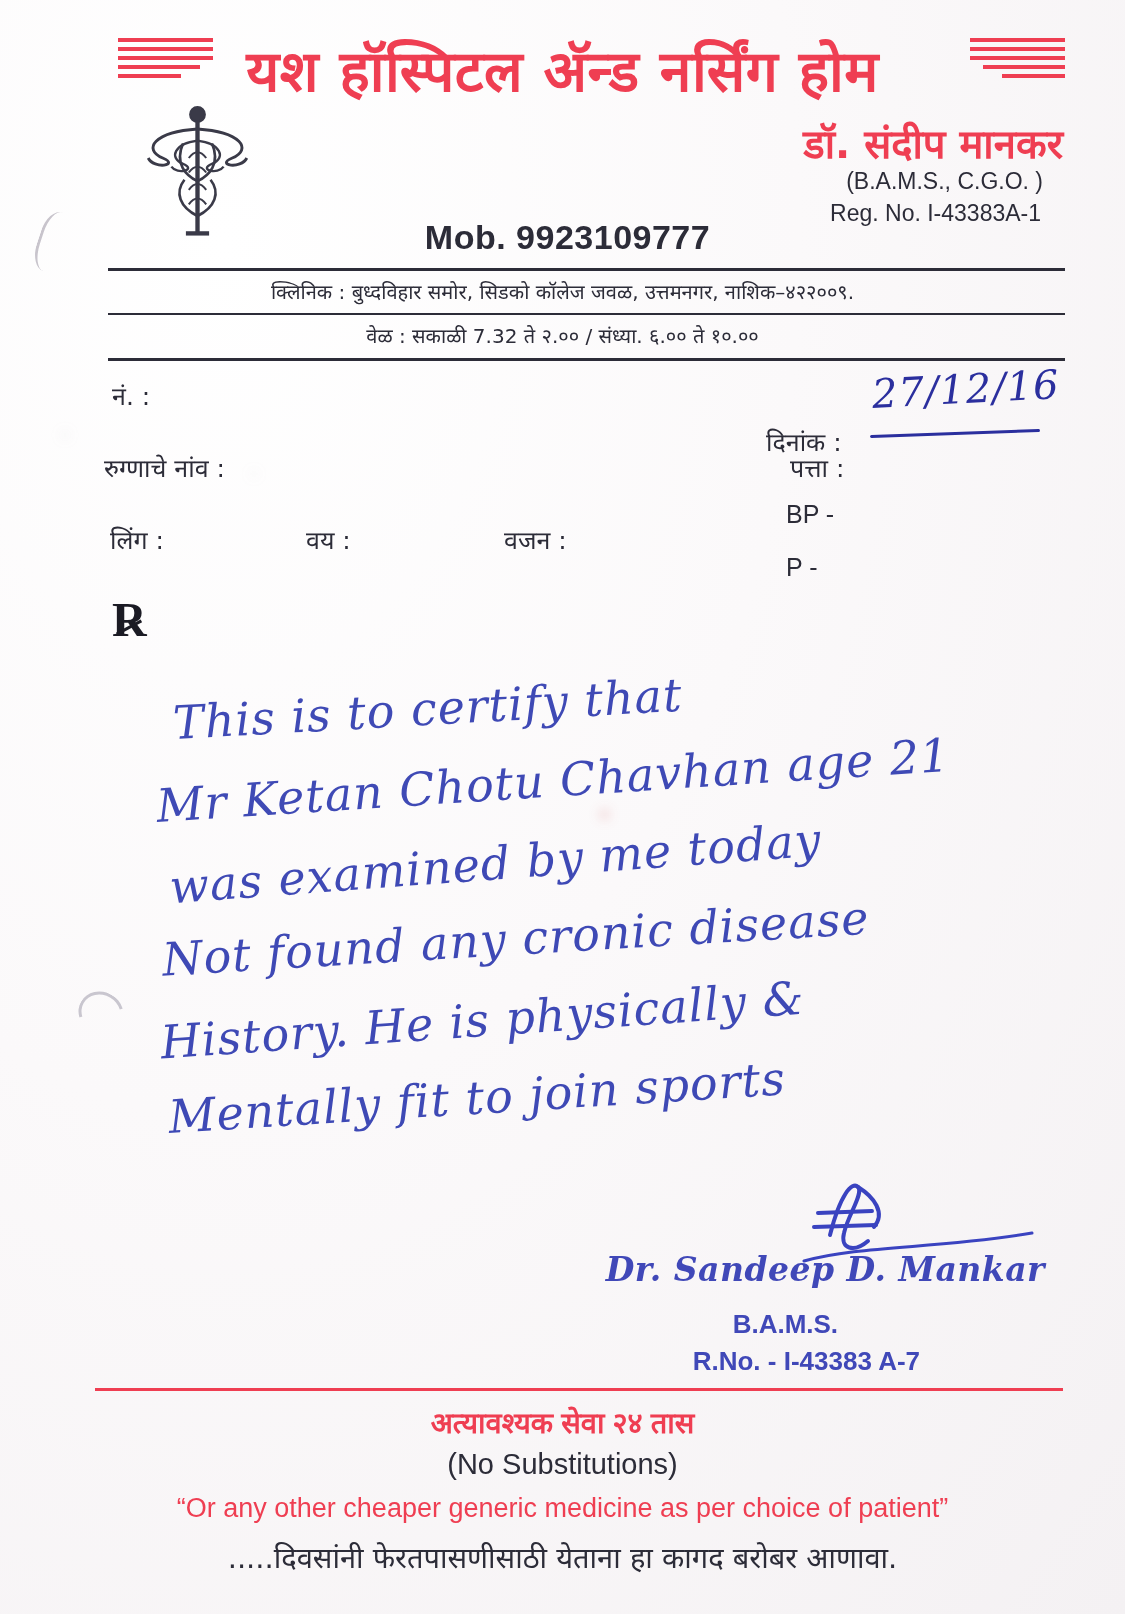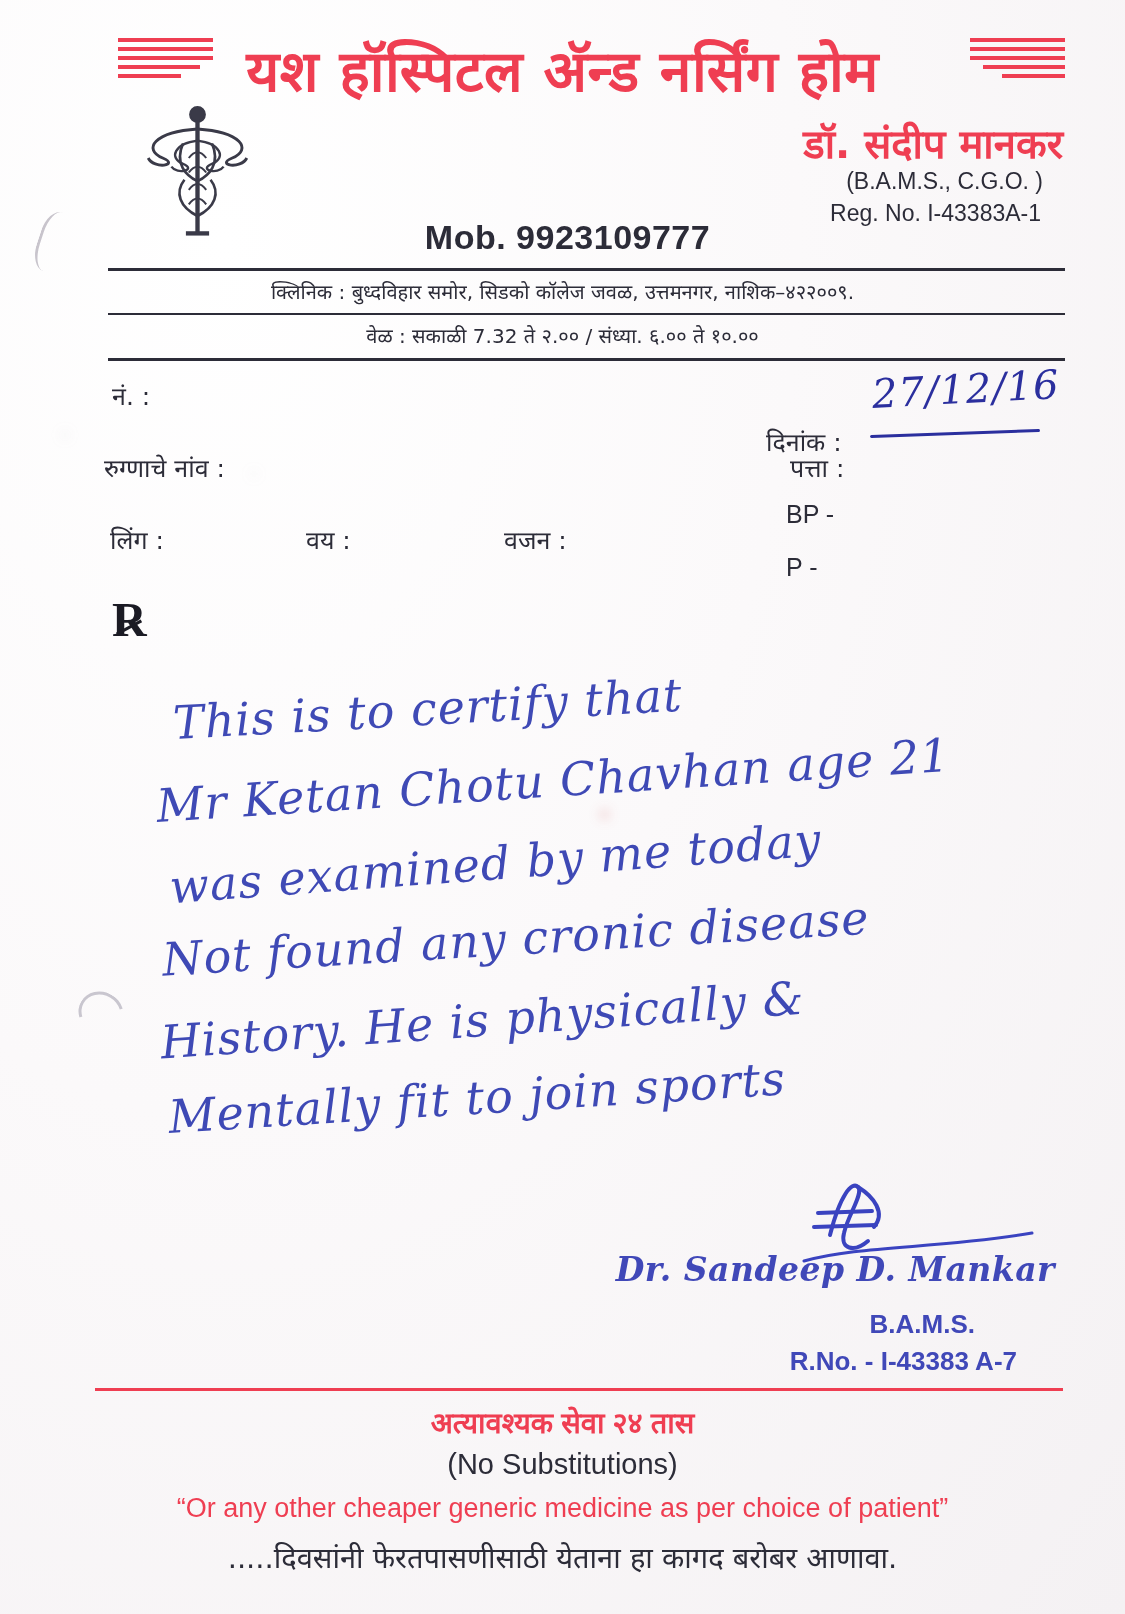--- a/index.html
+++ b/index.html
@@ -205,23 +205,23 @@
   
   .sign-mark {
     position: absolute;
     left: 800px;
     top: 1175px;
     width: 240px;
     height: 95px;
   }
   .stamp {
     position: absolute;
-    right: 70px;
+    right: 80px;
     top: 1250px;
-    text-align: right;
+    text-align: center;
     color: #4048b8;
   }
   .stamp .s-name {
     font-family: "DejaVu Serif", serif;
     font-style: italic;
     font-weight: bold;
     font-size: 33px;
     letter-spacing: 0.5px;
   }
   .stamp .s-qual {

